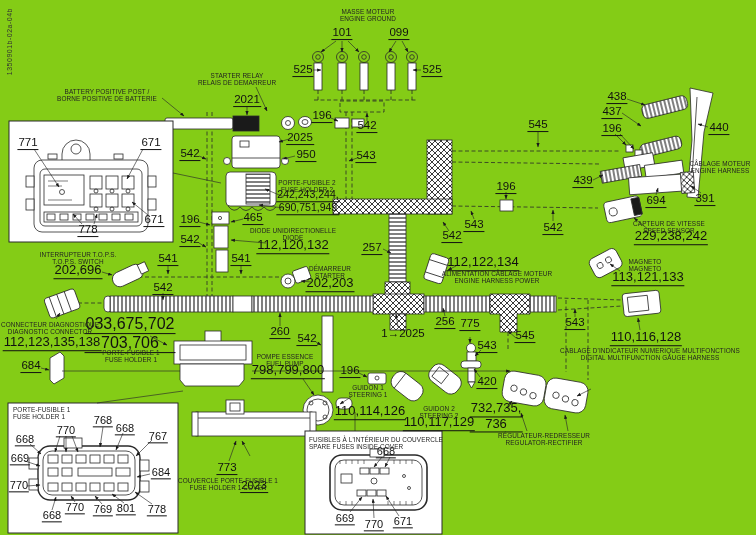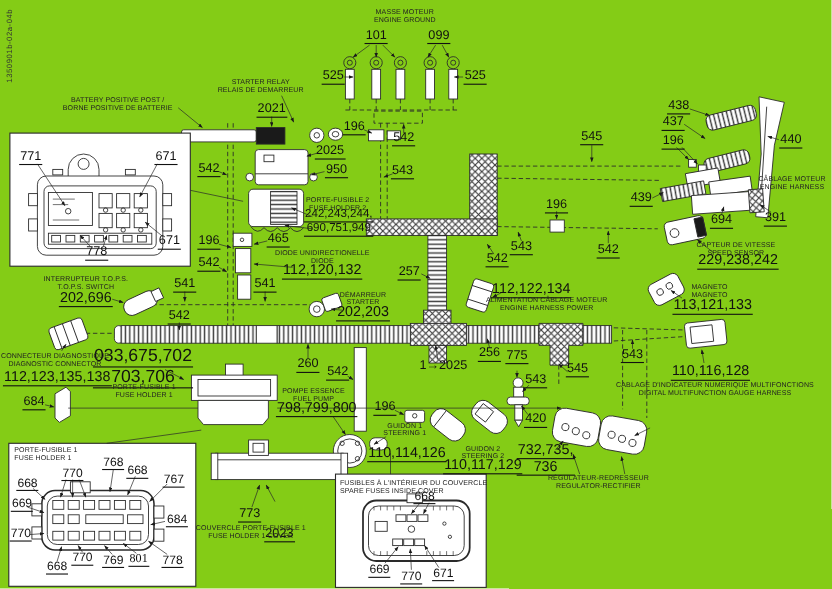--- a/index.html
+++ b/index.html
@@ -693,21 +693,21 @@
       </div>
       <div class="callout" style="left: 52px; top: 516px; font-size: 11px;">
         <span class="u">668</span>
       </div>
       <div class="callout" style="left: 75px; top: 508px; font-size: 11px;">
         <span class="u">770</span>
       </div>
       <div class="callout" style="left: 103px; top: 510px; font-size: 11px;">
         <span class="u">769</span>
       </div>
-      <div class="callout" style="left: 126px; top: 509px; font-size: 11px; font-family: Liberation Serif, serif;">
+      <div class="callout" style="left: 126px; top: 509px; font-size: 11px;">
         <span class="u">801</span>
       </div>
       <div class="callout" style="left: 157px; top: 510px; font-size: 11px;">
         <span class="u">778</span>
       </div>
       <div class="callout" style="left: 386px; top: 452px; font-size: 11px;">
         <span class="u">668</span>
       </div>
       <div class="callout" style="left: 345px; top: 519px; font-size: 11px;">
         <span class="u">669</span>

